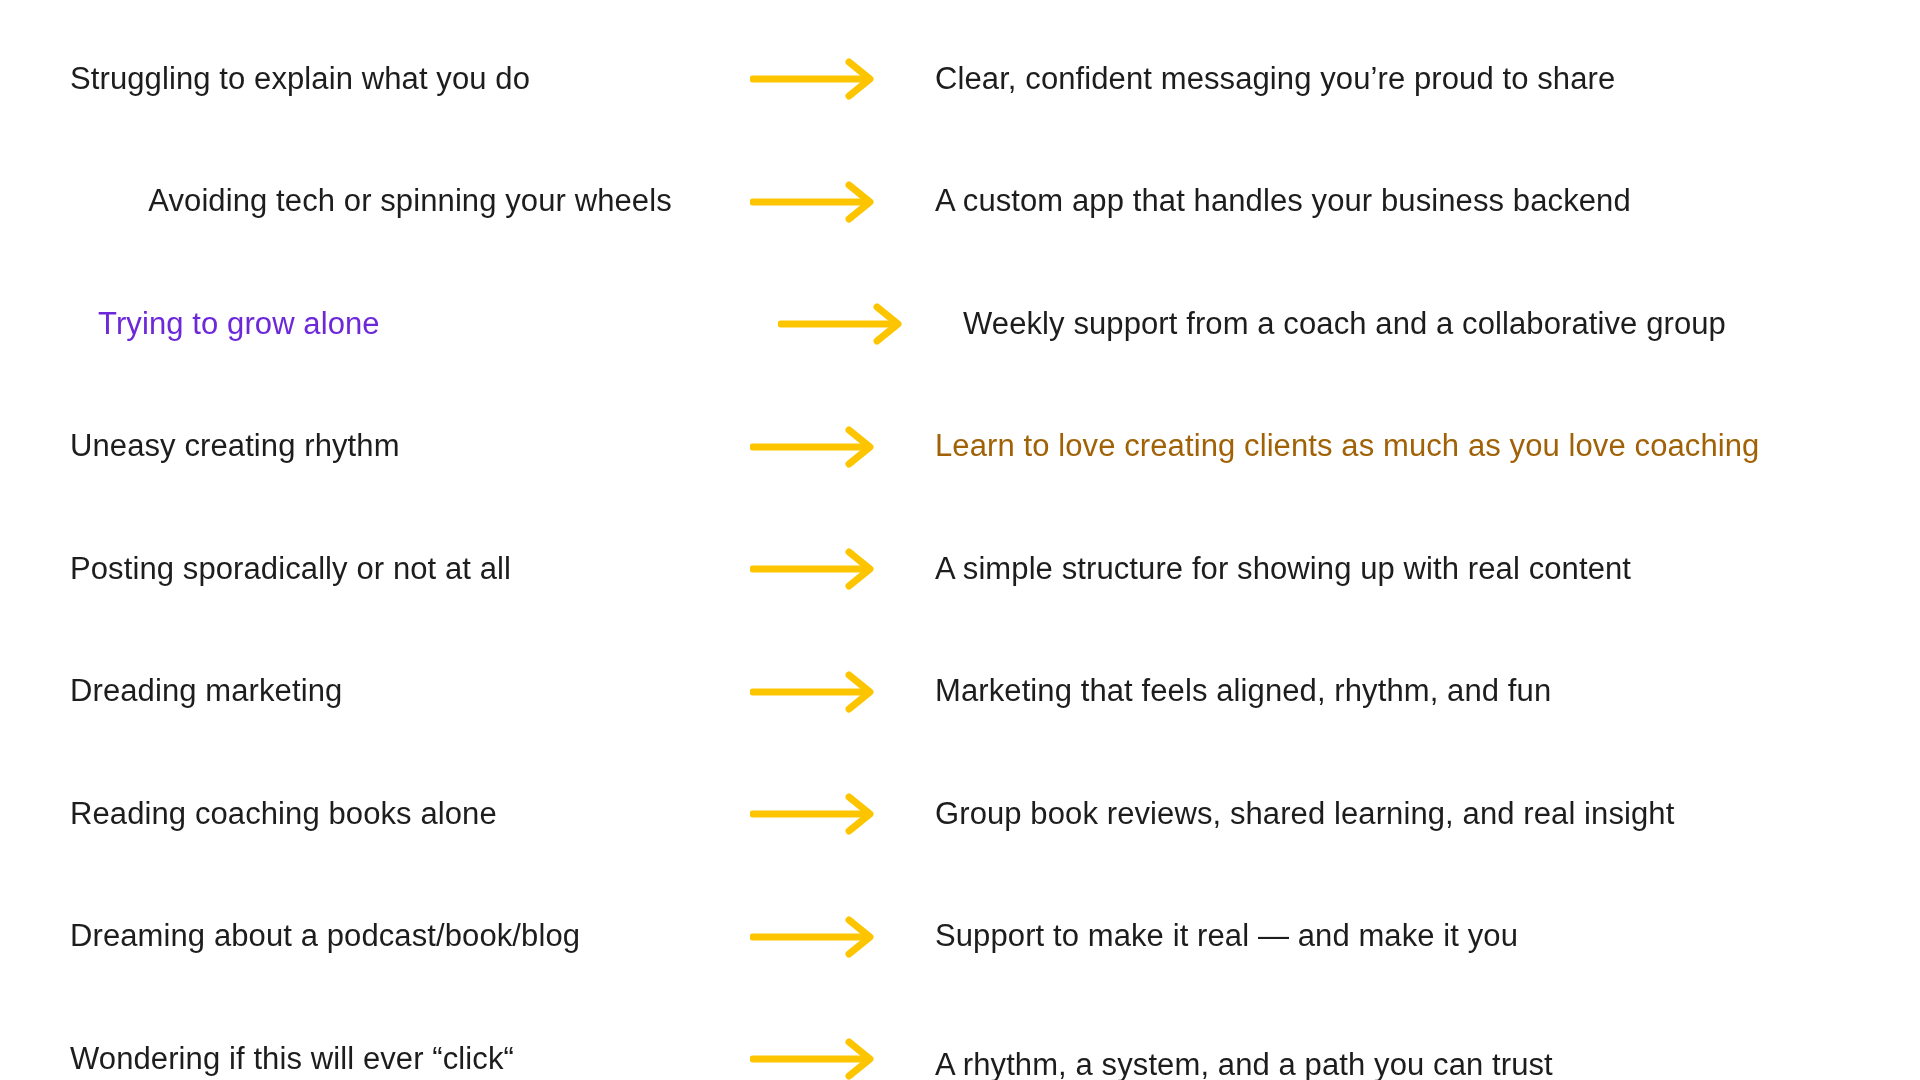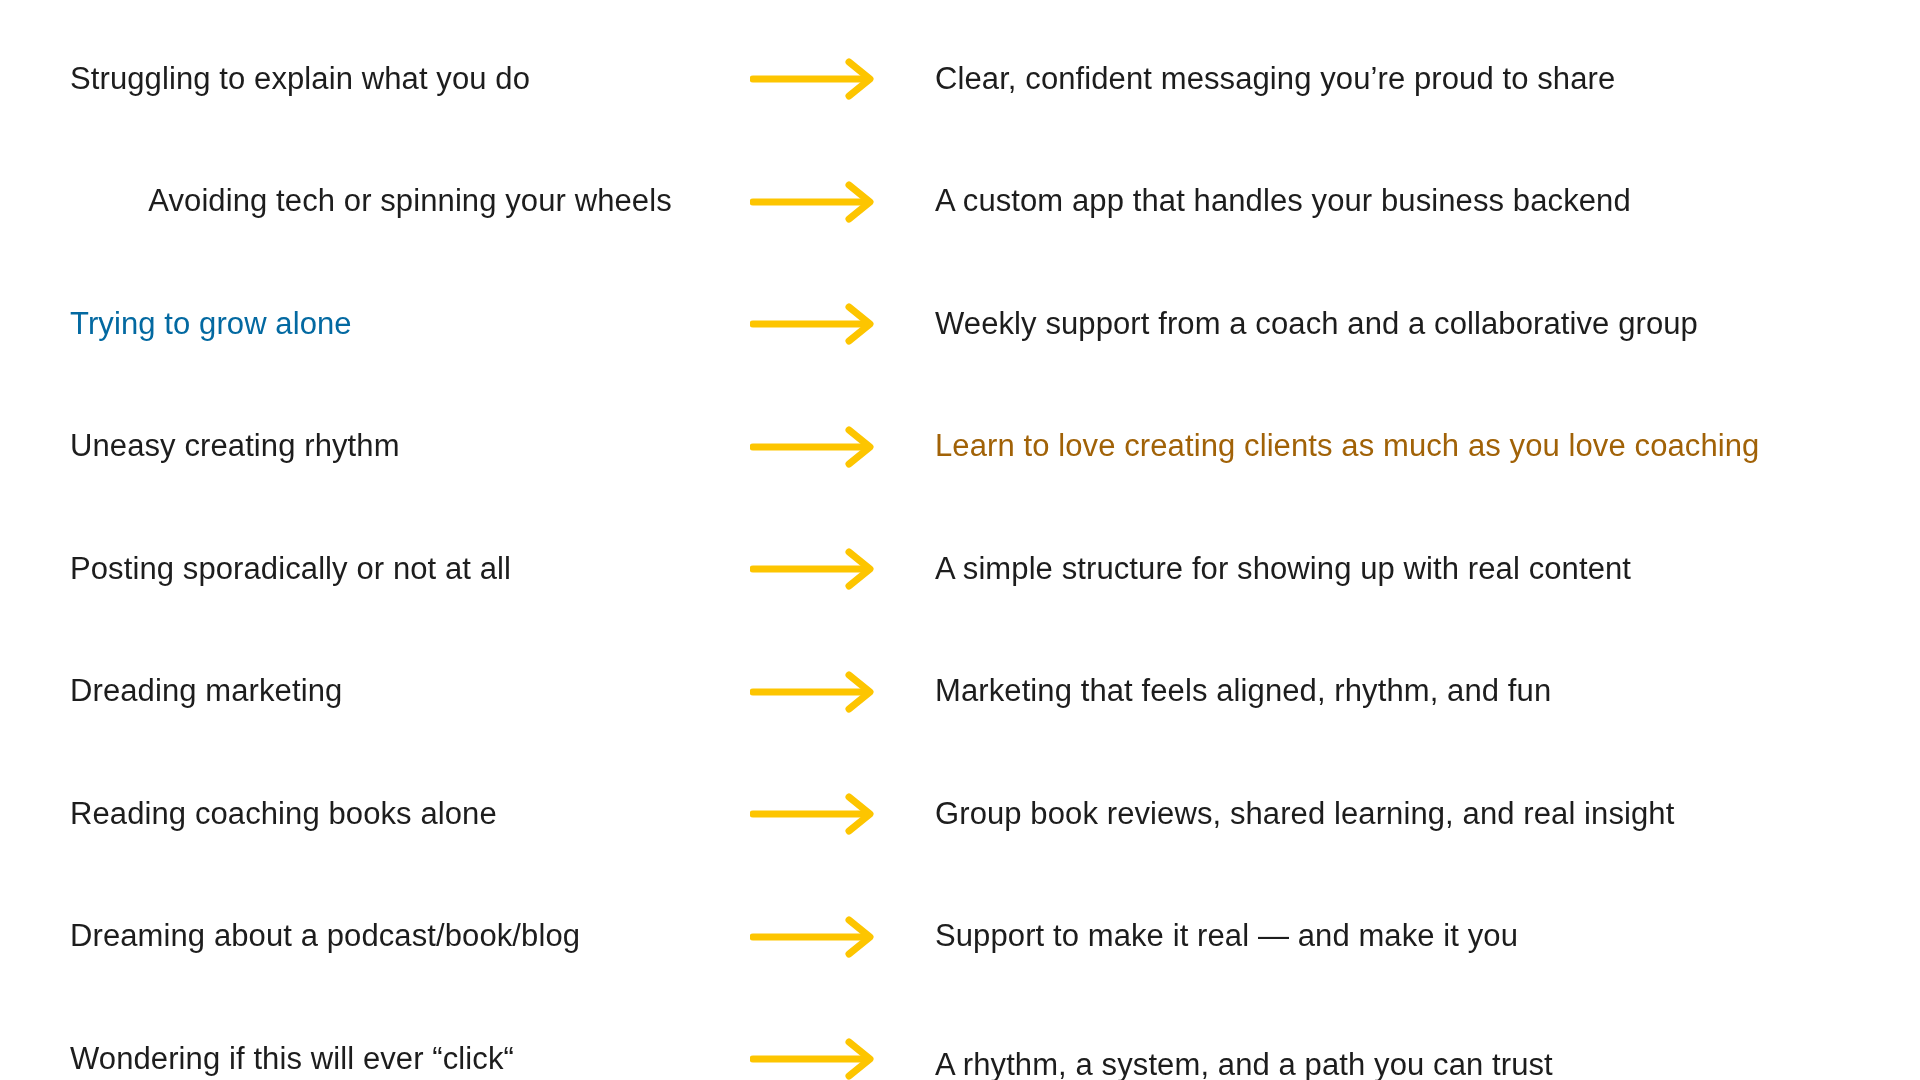--- a/index.html
+++ b/index.html
@@ -87,21 +87,21 @@
     <div class="before-cell" style="color: rgb(29, 29, 29); text-align: center;">Avoiding tech or spinning your wheels</div>
     <div class="arrow-cell">
       <svg class="arrow-icon" viewBox="0 0 130 44" xmlns="http://www.w3.org/2000/svg">
         <line x1="3" y1="22" x2="116" y2="22" stroke="#FDC500" stroke-width="7" stroke-linecap="round"></line>
         <polyline points="99,5 120,22 99,39" fill="none" stroke="#FDC500" stroke-width="7" stroke-linecap="round" stroke-linejoin="round"></polyline>
       </svg>
     </div>
     <div class="after-cell" style="color: rgb(29, 29, 29);">A custom app that handles your business backend</div>
   </div>
     <div class="pair-row">
-    <div class="before-cell" style="color: #0369a1;">Trying to grow alone</div>
+    <div class="before-cell" style="color: #6d28d9; margin-left: 28px;">Trying to grow alone</div>
     <div class="arrow-cell">
       <svg class="arrow-icon" viewBox="0 0 130 44" xmlns="http://www.w3.org/2000/svg">
         <line x1="3" y1="22" x2="116" y2="22" stroke="#FDC500" stroke-width="7" stroke-linecap="round"></line>
         <polyline points="99,5 120,22 99,39" fill="none" stroke="#FDC500" stroke-width="7" stroke-linecap="round" stroke-linejoin="round"></polyline>
       </svg>
     </div>
     <div class="after-cell" style="color: rgb(29, 29, 29);">Weekly support from a coach and a collaborative group</div>
   </div>
     <div class="pair-row">
     <div class="before-cell" style="color: rgb(29, 29, 29);">Uneasy creating rhythm</div>

